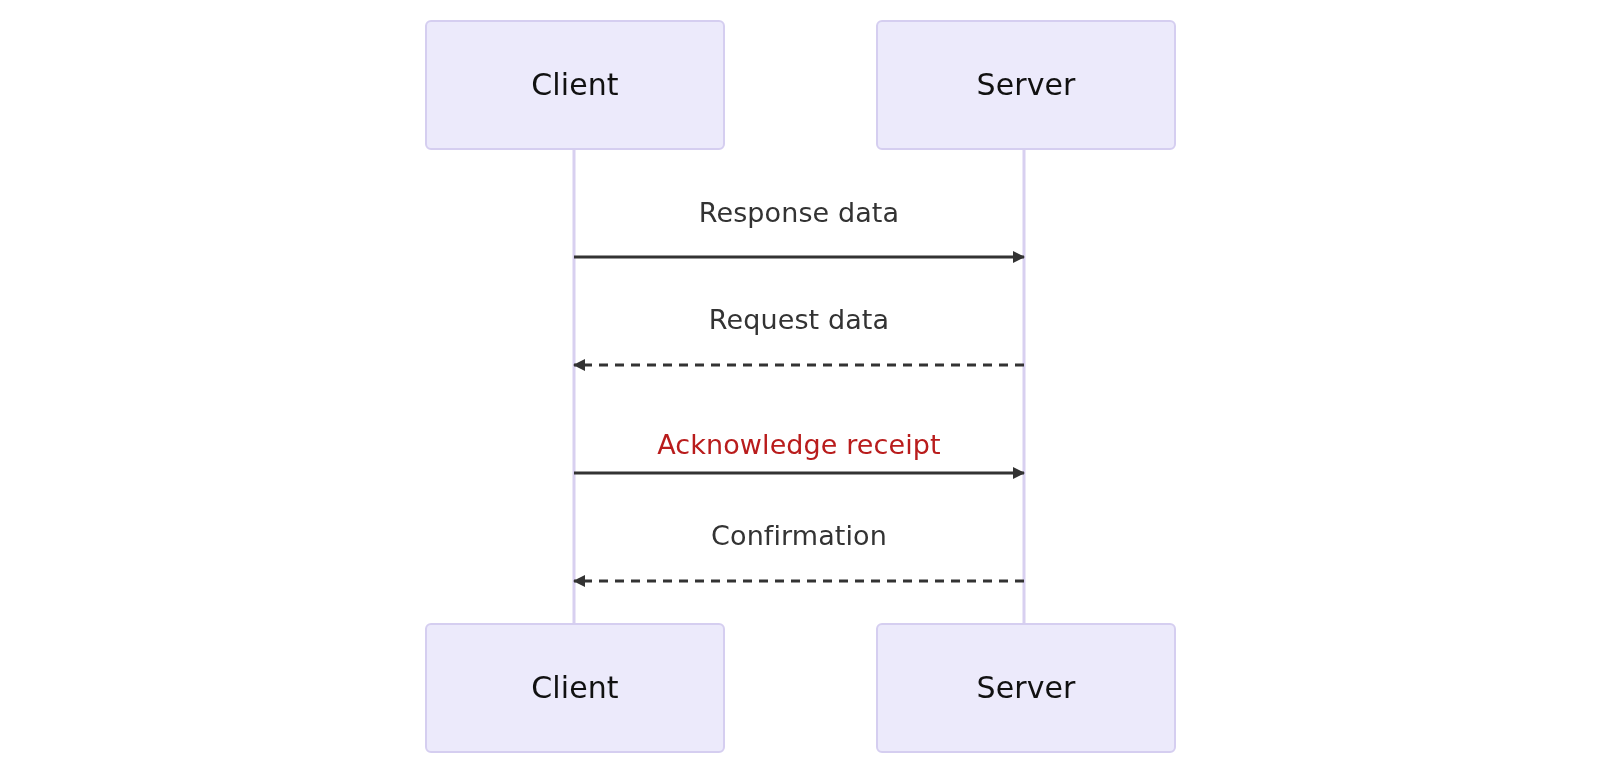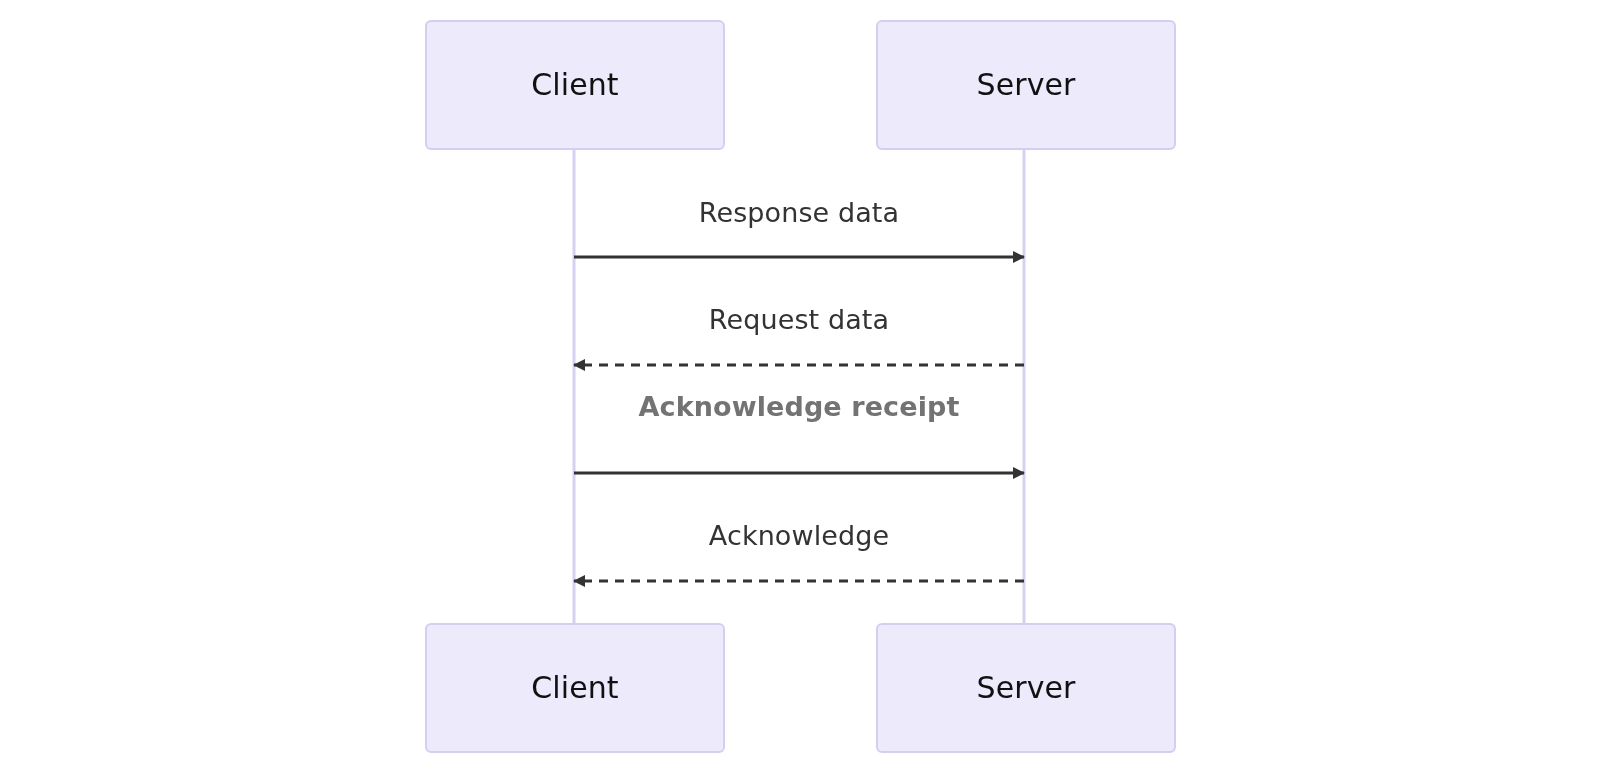--- a/index.html
+++ b/index.html
@@ -91,17 +91,17 @@
       <div class="participant-box" style="left: 425px; top: 623px; width: 300px; height: 130px; background: rgb(236, 234, 251); border: 2px solid rgb(213, 206, 240);">
         <span class="participant-label" style="color: rgb(17, 17, 17);">Client</span>
       </div>
       <div class="participant-box" style="left: 876px; top: 623px; width: 300px; height: 130px; background: rgb(236, 234, 251); border: 2px solid rgb(213, 206, 240);">
         <span class="participant-label" style="color: rgb(17, 17, 17);">Server</span>
       </div>
     </div>
   <div id="labels-layer">
       <div class="message-label" style="left: 799px; top: 212px; color: rgb(51, 51, 51);">Response data</div>
       <div class="message-label" style="left: 799px; top: 319px; color: rgb(51, 51, 51);">Request data</div>
-      <div class="message-label" style="left: 799px; top: 406px; color: #737373; font-weight: bold;">Acknowledge receipt</div>
-      <div class="message-label" style="left: 799px; top: 535px; color: rgb(51, 51, 51);">Acknowledge</div>
+      <div class="message-label" style="left: 799px; top: 444px; color: #b91c1c;">Acknowledge receipt</div>
+      <div class="message-label" style="left: 799px; top: 535px; color: rgb(51, 51, 51);">Confirmation</div>
     </div>
 
 </div>
 
 </body></html>

